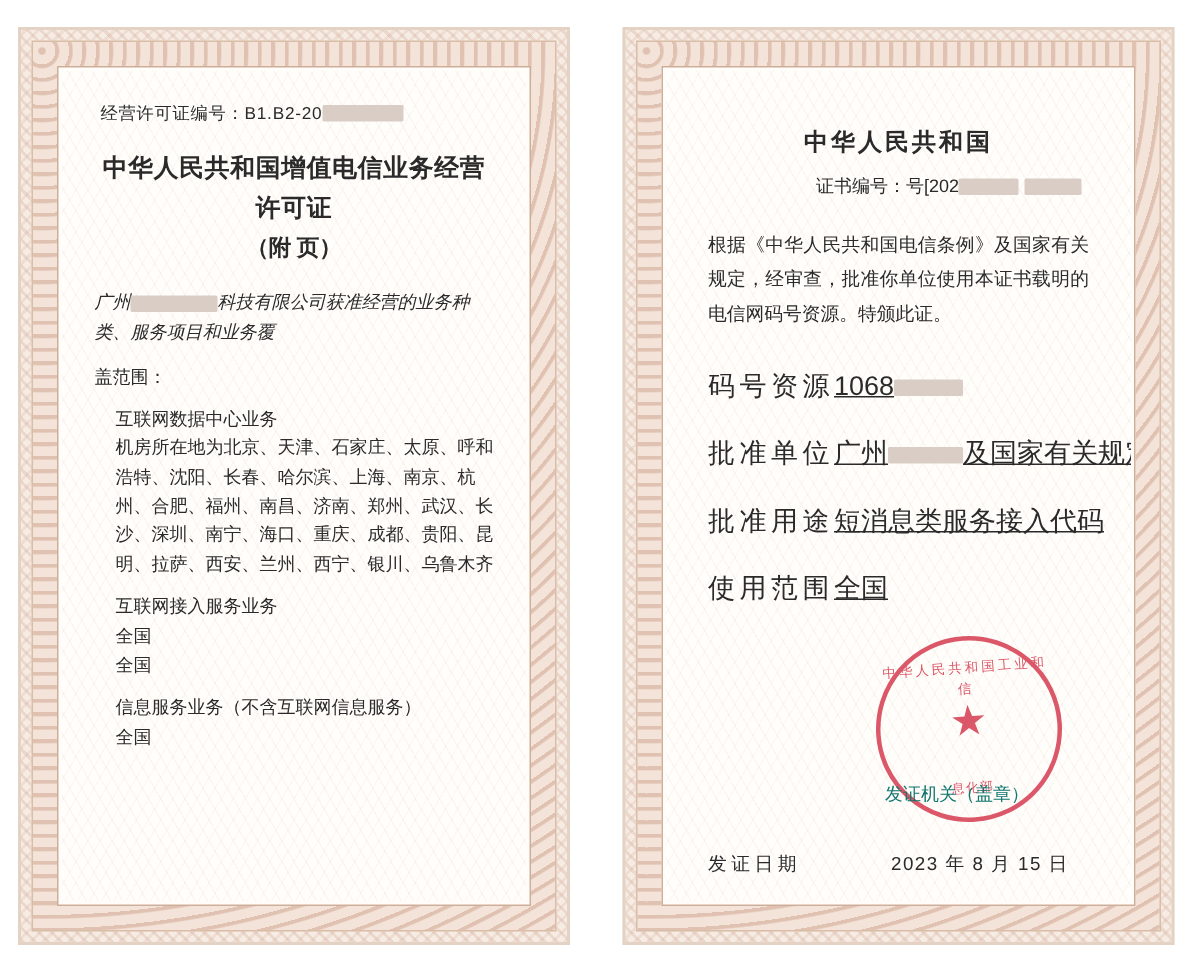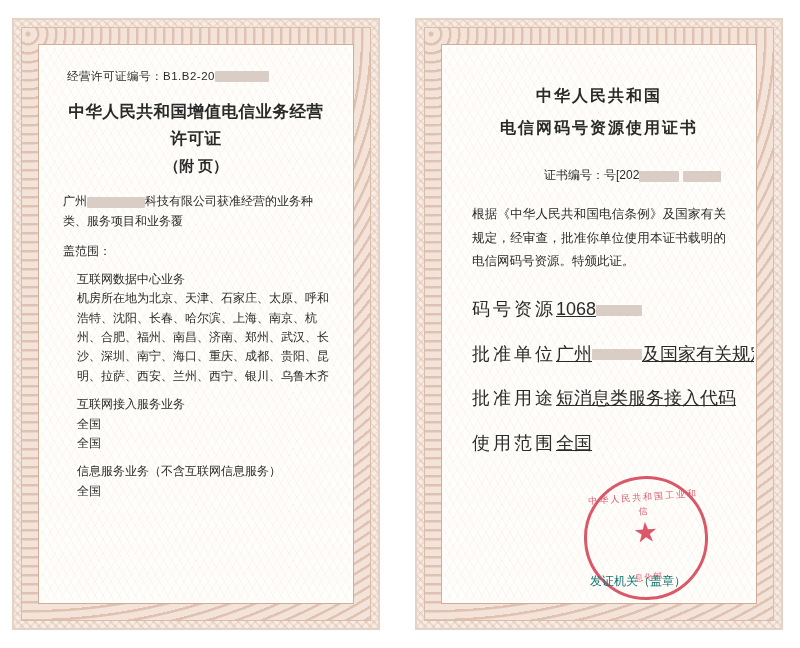--- a/index.html
+++ b/index.html
@@ -109,20 +109,21 @@
     text-align: center;
     font-size: 15px;
     font-weight: bold;
     margin-bottom: 14px;
     font-family: "Liberation Serif", serif;
   }
   .para {
     font-size: 12px;
     line-height: 1.65;
     margin: 0 0 10px 0;
+    font-style: italic;
   }
   .section-label {
     font-size: 12px;
     margin: 2px 0 4px 0;
   }
   .item-title {
     font-size: 12px;
     margin: 9px 0 0 14px;
   }
   .item-body {
@@ -295,21 +296,20 @@
   </div>
 
   <div class="cert cert-right">
     <div class="border-outer"></div>
     <div class="border-mid"></div>
     <div class="border-inner"></div>
     <div class="paper">
       <div class="content">
 
         <div class="r-title1">中华人民共和国</div>
-        <div class="r-title2">电信网码号资源使用证书</div>
 
         <div class="r-certno">
           <span>证书编号：号[202</span><span class="redact w4"></span><span class="redact w6" style="margin-left:4px"></span>
         </div>
 
         <div class="r-para">根据《中华人民共和国电信条例》及国家有关规定，经审查，批准你单位使用本证书载明的电信网码号资源。特颁此证。</div>
 
         <div class="r-row">
           <span class="r-key">码号资源</span>
           <span class="r-val">

